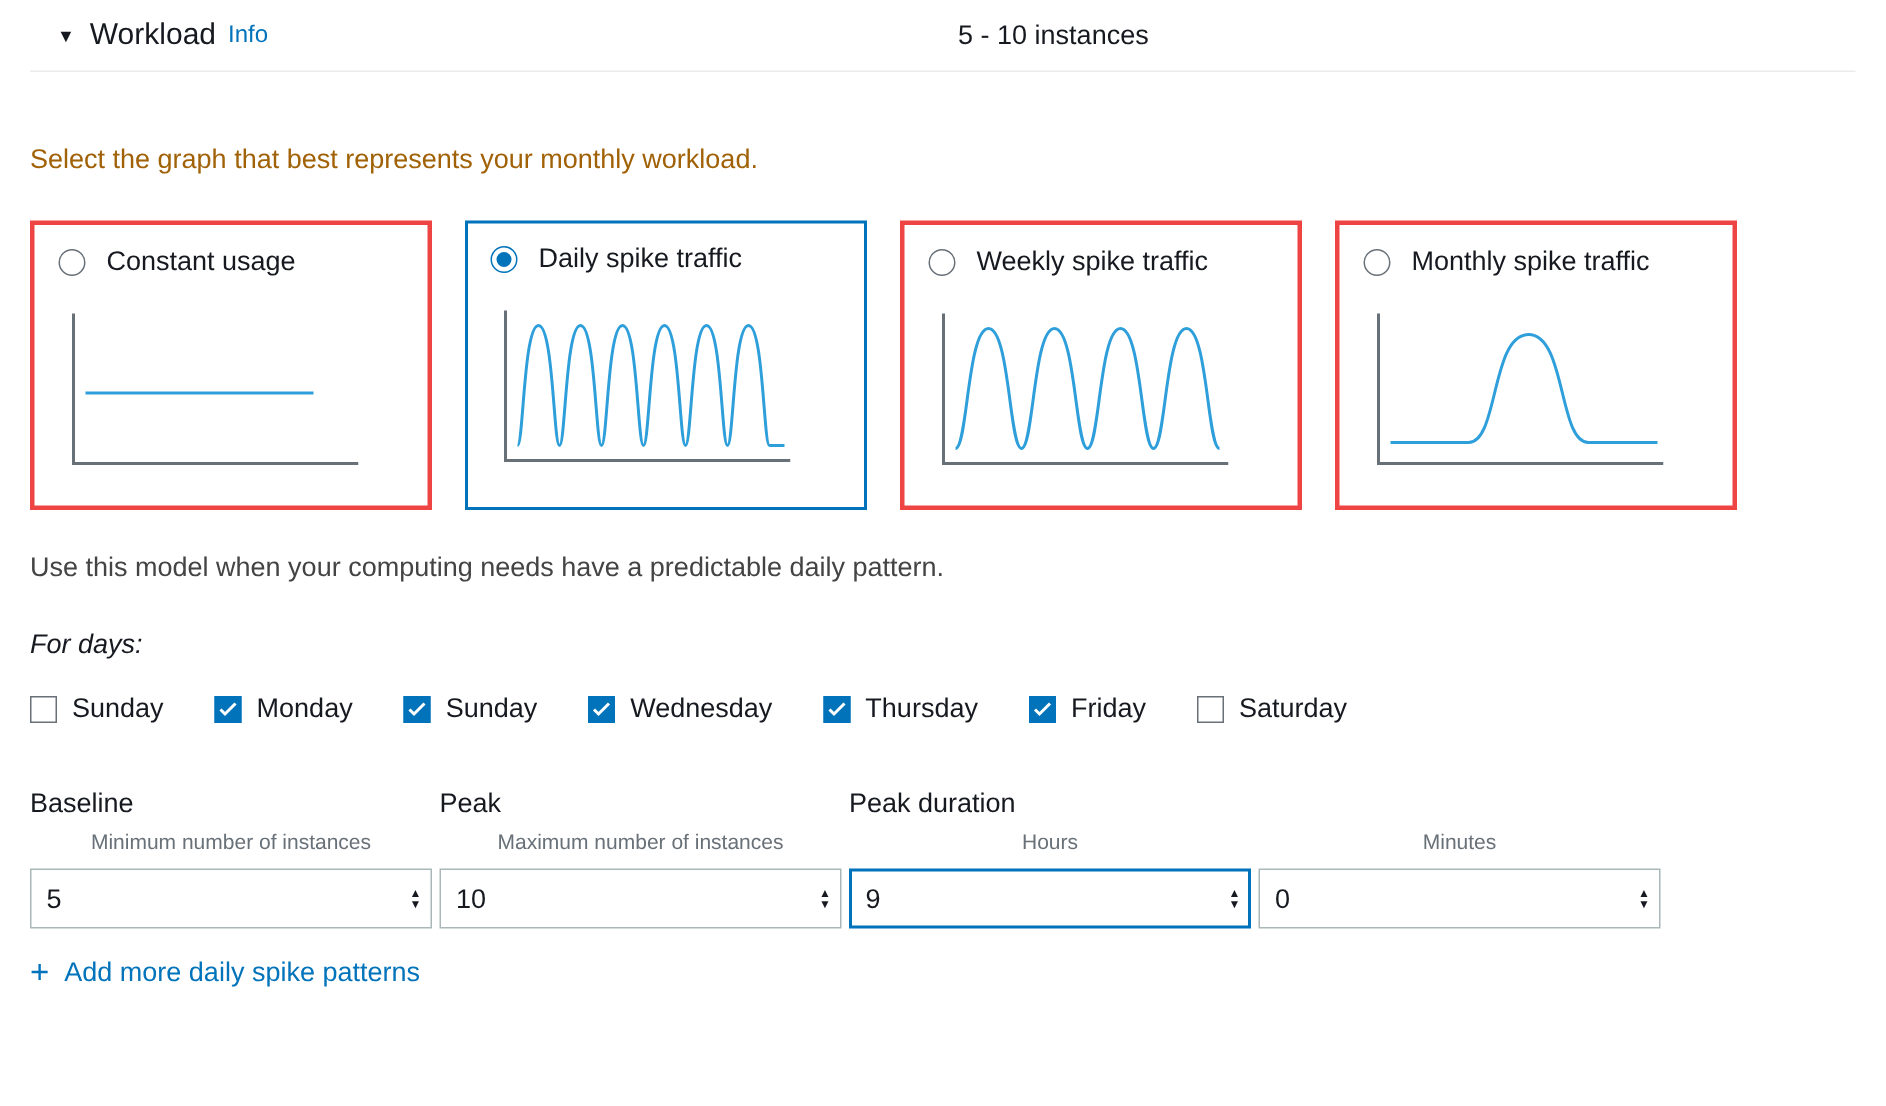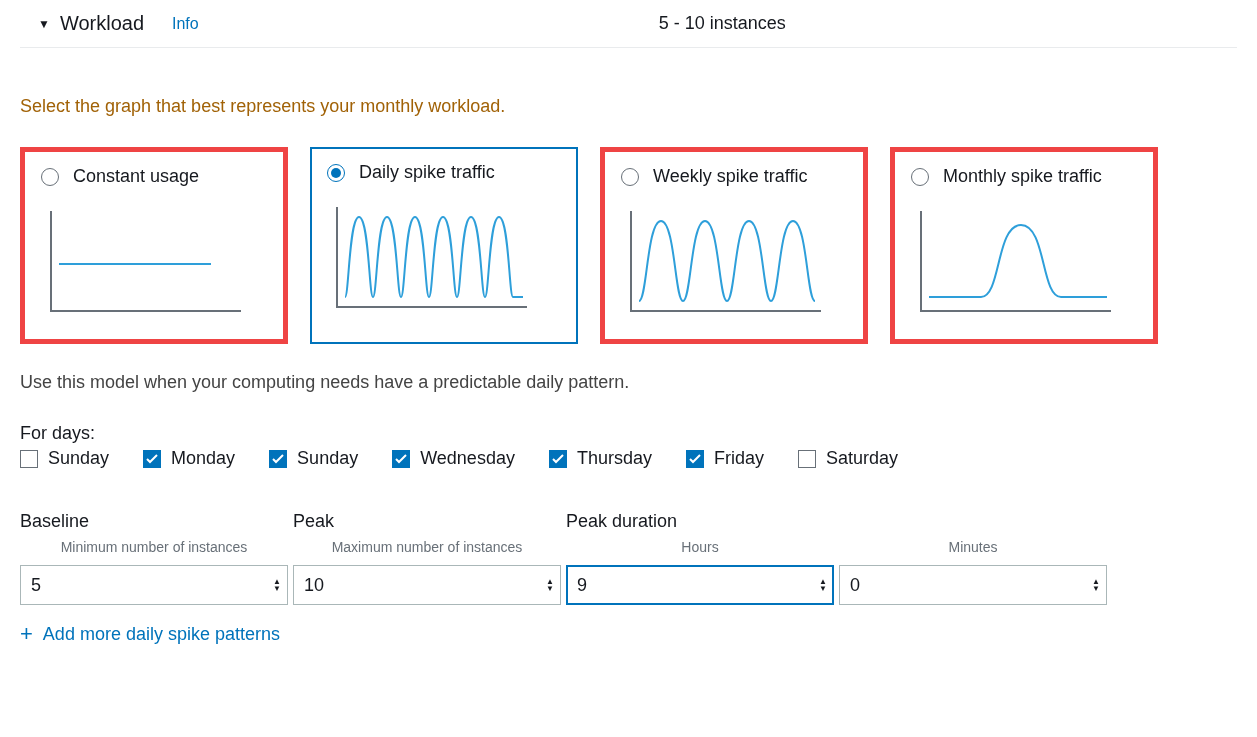--- a/index.html
+++ b/index.html
@@ -27,21 +27,20 @@
   }
   .section-title {
     font-size: 20px;
     font-weight: 400;
     margin-right: 8px;
   }
   .info-link {
     color: #0073bb;
     font-size: 16px;
     cursor: pointer;
-    margin-left: 20px;
   }
   .instances-range {
     margin-left: 460px;
     font-size: 18px;
     color: #16191f;
   }
 
   
   .prompt {
     margin: 48px 0 30px 0;
@@ -49,21 +48,21 @@
     color: #a16207;
   }
 
   
   .workload-options {
     display: flex;
     gap: 22px;
   }
   .option-card {
     width: 268px;
-    border: 5px solid #ef4444;
+    border: 3px solid #ef4444;
     padding: 14px 12px 18px 16px;
     cursor: pointer;
     background: #fff;
   }
   .option-card.selected {
     border: 2px solid #0073bb;
     padding: 13px 23px 17px 15px;
   }
   .option-head {
     display: flex;
@@ -97,21 +96,22 @@
   
   .model-desc {
     margin: 28px 0 30px 0;
     font-size: 18px;
     color: #444;
   }
 
   
   .for-days-title {
     font-size: 18px;
-    margin-bottom: 4px;
+    margin-bottom: 22px;
+    font-style: italic;
   }
   .days-row {
     display: flex;
     gap: 34px;
     align-items: center;
     margin-bottom: 42px;
   }
   .day-option {
     display: flex;
     align-items: center;

